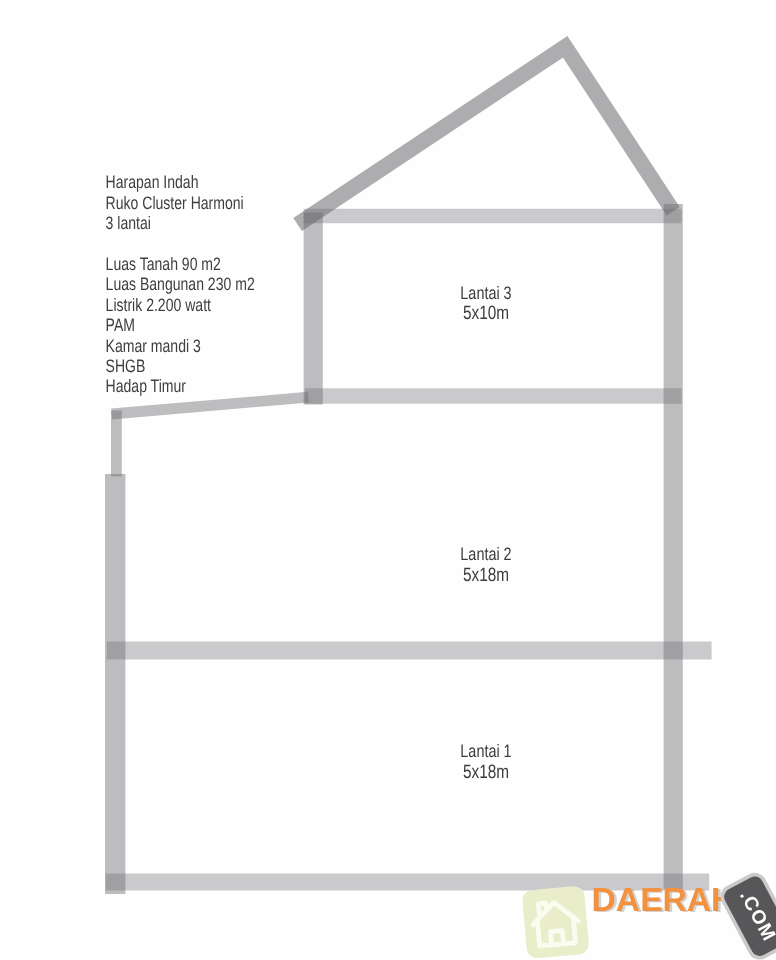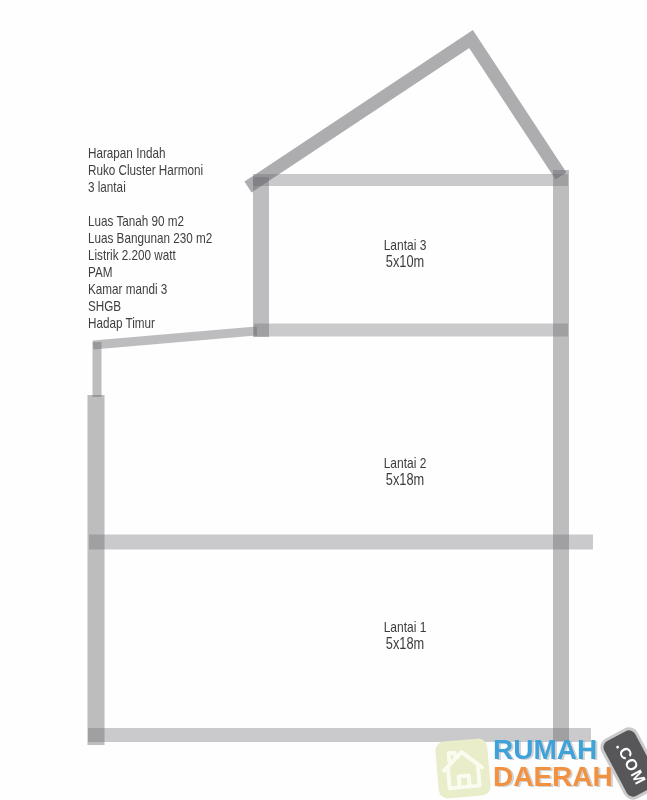--- a/index.html
+++ b/index.html
@@ -106,21 +106,20 @@
       <svg width="44" height="48" viewBox="0 0 44 48">
         <g fill="none" stroke="#fafcf0" stroke-width="4" stroke-linecap="round" stroke-linejoin="round">
           <path d="M9 15 V7 H15 V10"></path>
           <path d="M3 24 L22 7 L41 24"></path>
           <path d="M7 22 V42 H37 V22"></path>
           <path d="M17 42 V31 H27 V42"></path>
         </g>
       </svg>
     </div>
     <div class="words">
-      <div class="word-1">RUMAH</div>
       <div class="word-2">DAERAH</div>
     </div>
     <div class="badge">
       <span>.COM</span>
     </div>
   </div>
 
 </div>
 
 </body></html>

